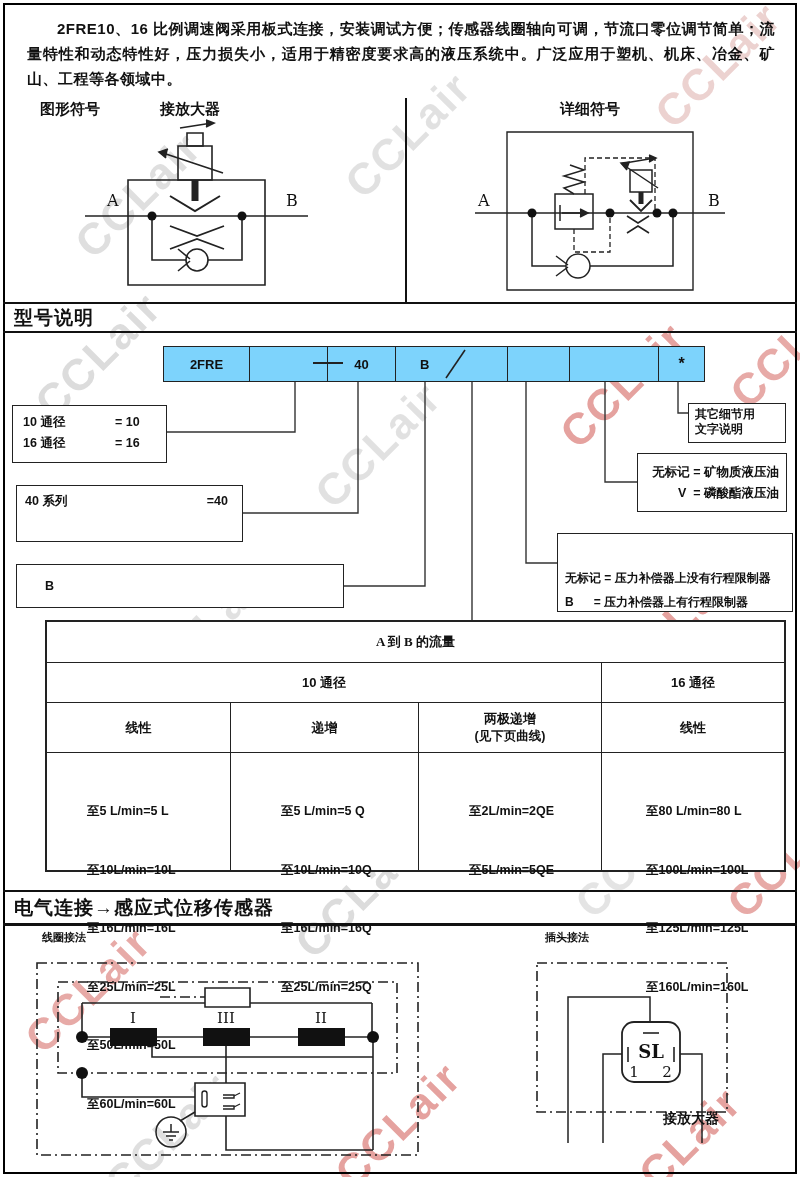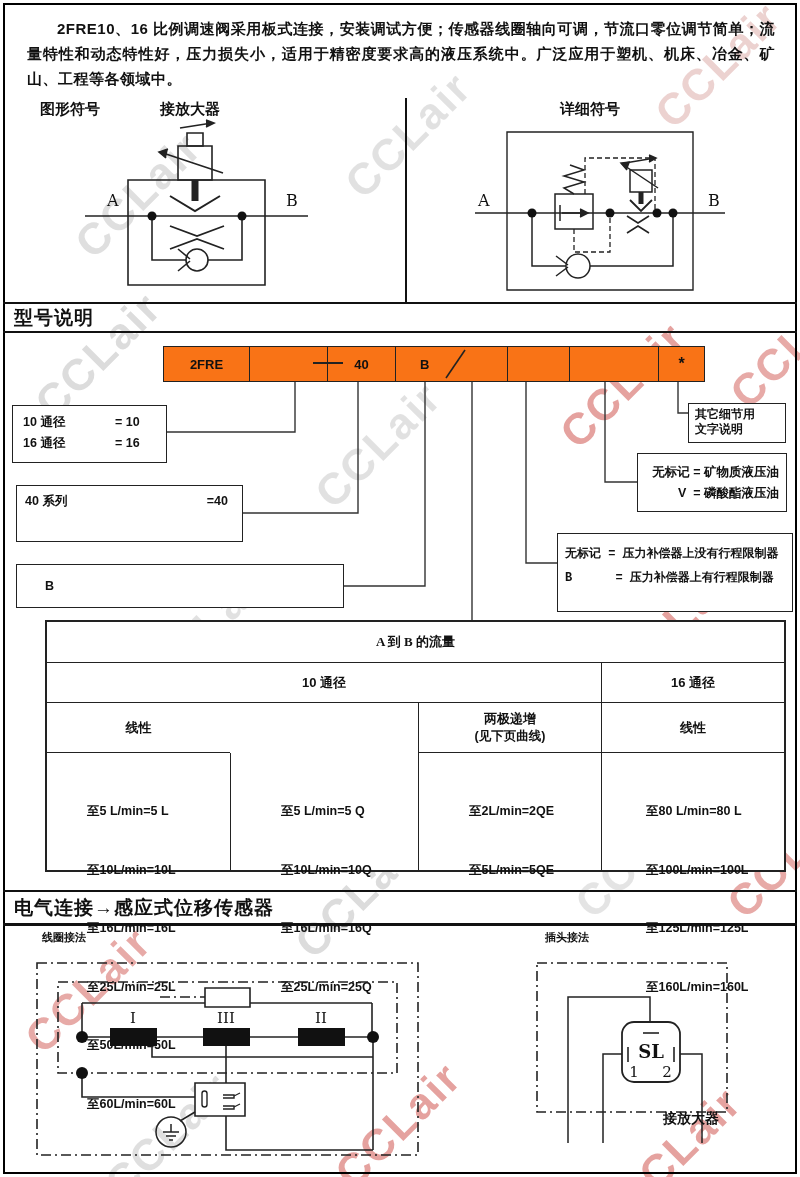--- a/index.html
+++ b/index.html
@@ -11,21 +11,21 @@
   .vline{position:absolute;background:#111;width:2px;}
   .intro{font-size:15px;font-weight:bold;line-height:25px;text-indent:2em;
          letter-spacing:.5px;text-align:justify;}
   .symlabel{font-size:15px;font-weight:bold;}
   .sechead{font-size:19px;font-weight:bold;letter-spacing:1px;}
   .sublabel{font-size:11px;font-weight:bold;}
   
   #code-row{position:absolute;left:163px;top:346px;height:36px;display:flex;}
   .code-cell{box-sizing:border-box;border:1.5px solid #222;border-left:none;height:36px;
              display:flex;align-items:center;justify-content:center;
-             font-size:13px;font-weight:bold;background:#f97316;}
+             font-size:13px;font-weight:bold;background:#7dd3fc;}
   .code-cell:first-child{border-left:1.5px solid #222;}
   
   .notebox{position:absolute;box-sizing:border-box;border:1.6px solid #222;background:#fff;
            font-size:12.5px;font-weight:bold;}
   .notebox .row{white-space:pre;line-height:21px;}
   .k{display:inline-block;width:92px;padding-left:10px;}
   
   .tcell{position:absolute;box-sizing:border-box;border-left:1.5px solid #222;
          display:flex;align-items:center;justify-content:center;
          font-size:13px;font-weight:bold;text-align:center;}
@@ -198,31 +198,32 @@
   <div class="notebox" style="left:688px;top:403px;width:98px;height:40px;padding:3px 0 0 6px;font-size:12px;">
     <div class="row" style="line-height:15px;">其它细节用</div>
     <div class="row" style="line-height:15px;">文字说明</div>
   </div>
 
   <div class="notebox" style="left:637px;top:453px;width:150px;height:59px;padding-top:8px;text-align:right;">
     <div class="row" style="padding-right:7px;">无标记 = 矿物质液压油</div>
     <div class="row" style="padding-right:7px;">V  = 磷酸酯液压油</div>
   </div>
 
-  <div class="notebox" style="left:557px;top:533px;width:236px;height:79px;padding:8px 0 0 7px;font-size:12px;font-family:Liberation Mono, monospace;">
+  <div class="notebox" style="left:557px;top:533px;width:236px;height:79px;padding:32px 0 0 7px;font-size:12px;">
     <div class="row" style="line-height:24px;">无标记 = 压力补偿器上没有行程限制器</div>
     <div class="row" style="line-height:24px;">B      = 压力补偿器上有行程限制器</div>
   </div>
 
   <div id="flow-table">
     <div class="tcell" style="left:0;top:0;width:737px;height:41px;border-left:none;border-bottom:1.5px solid #222;font-family:Liberation Serif, serif;">A 到 B 的流量</div>
     <div class="tcell" style="left:0;top:41px;width:554px;height:40px;border-left:none;border-bottom:1.5px solid #222;">10 通径</div>
     <div class="tcell" style="left:554px;top:41px;width:183px;height:40px;border-bottom:1.5px solid #222;">16 通径</div>
 
     <div class="tcell" style="left:0;top:81px;width:183px;height:50px;border-left:none;border-bottom:1.5px solid #222;">线性</div>
+    <div class="tcell" style="left:183px;top:81px;width:188px;height:50px;border-bottom:1.5px solid #222;">递增</div>
     <div class="tcell" style="left:371px;top:81px;width:183px;height:50px;border-bottom:1.5px solid #222;flex-direction:column;">
       <div>两极递增</div>
       <div style="font-size:12.5px;">(见下页曲线)</div>
     </div>
     <div class="tcell" style="left:554px;top:81px;width:183px;height:50px;border-bottom:1.5px solid #222;">线性</div>
 
     <div class="tdata" style="left:0;top:131px;width:183px;height:117px;padding:10px 0 0 40px;">
       <div>至5 L/min=5 L</div>
       <div>至10L/min=10L</div>
       <div>至16L/min=16L</div>

